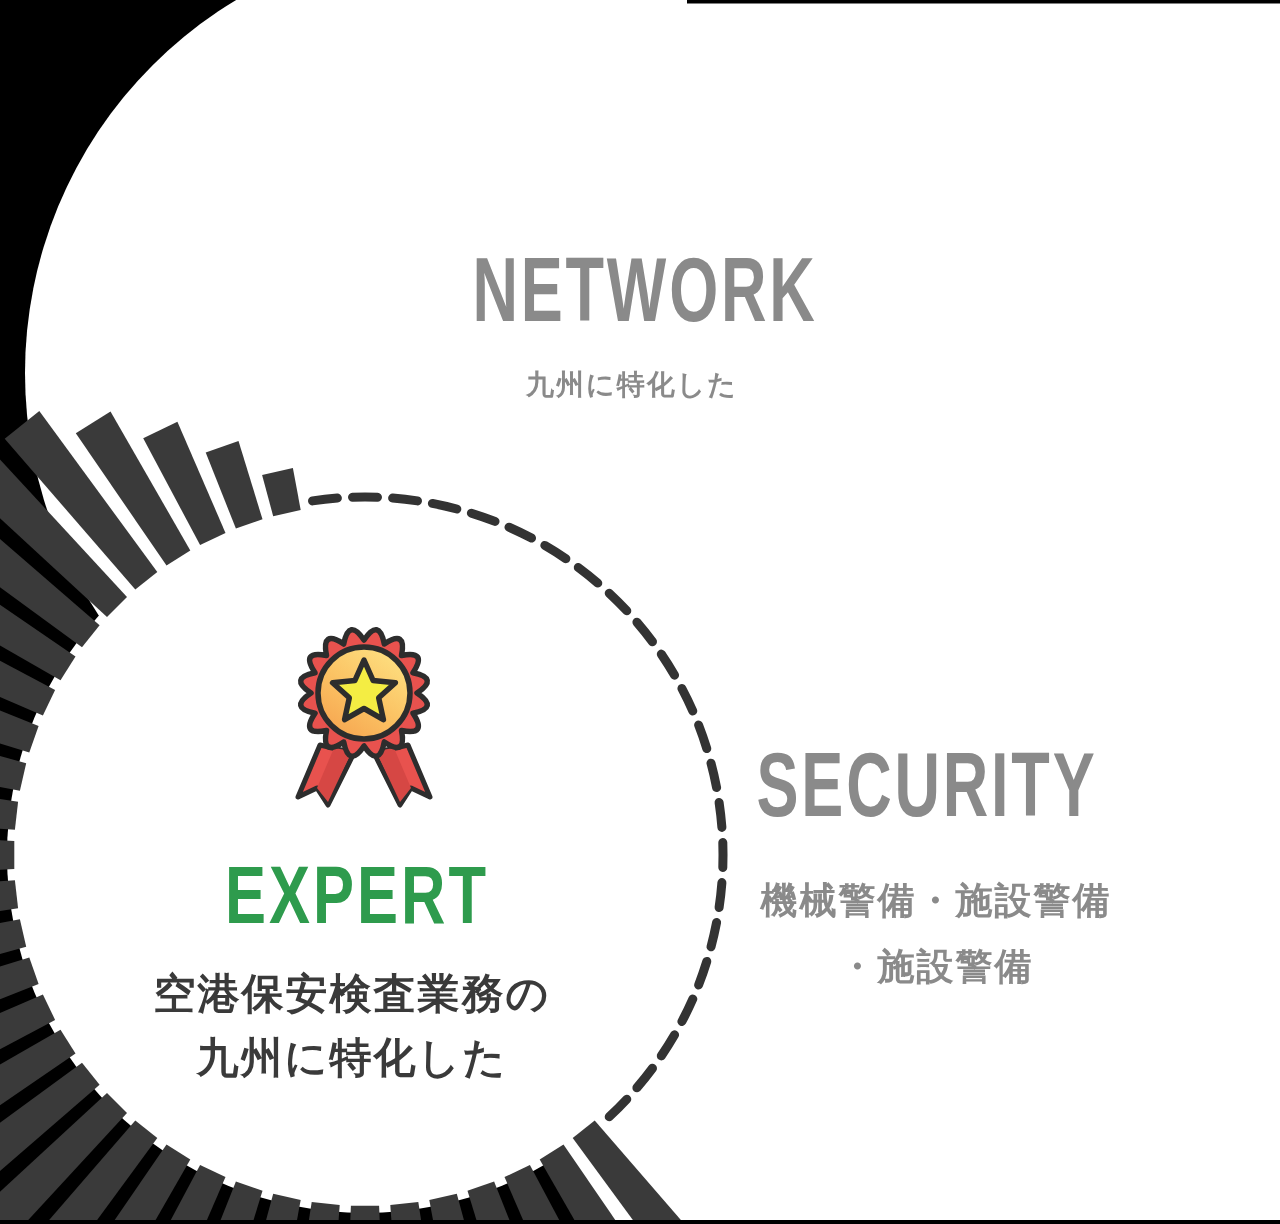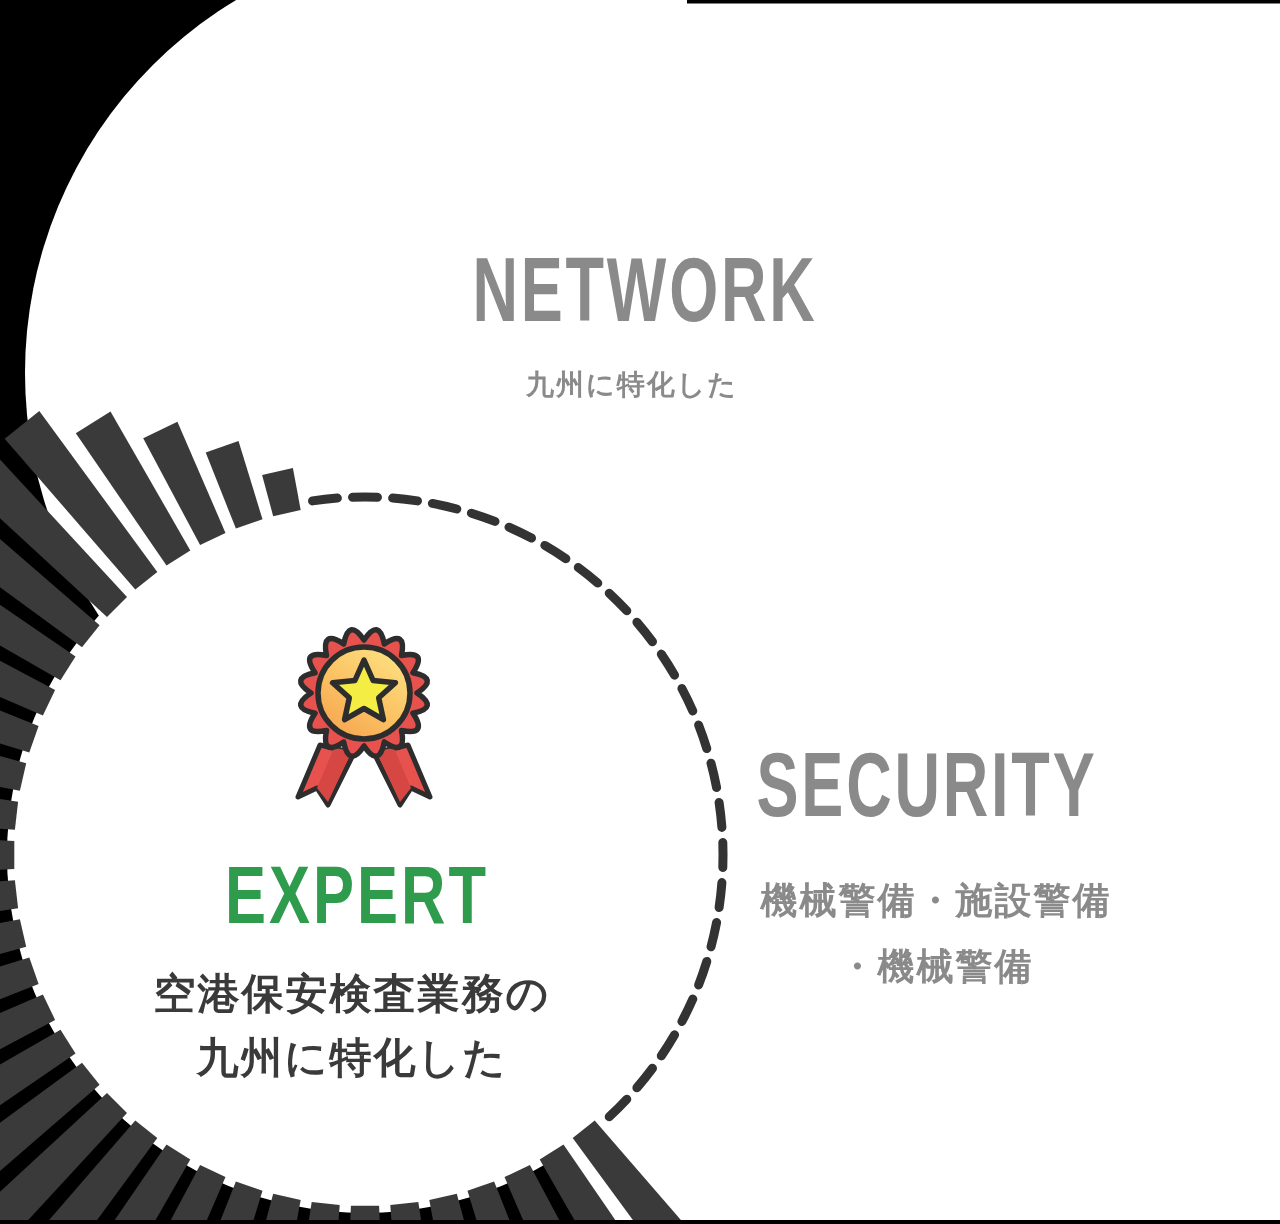--- a/index.html
+++ b/index.html
@@ -115,21 +115,21 @@
     <div id="network-title" class="txt title condense">NETWORK</div>
     <div id="network-desc" class="txt jp">
       <div>九州に特化した</div>
     </div>
   </div>
 
   <div>
     <div id="security-title" class="txt title condense">SECURITY</div>
     <div id="security-desc" class="txt jp">
       <div>機械警備・施設警備</div>
-      <div>・機械警備</div>
+      <div>・施設警備</div>
     </div>
   </div>
 
   <div>
     <div id="expert-title" class="txt title condense-x">EXPERT</div>
     <div id="expert-desc" class="txt jp">
       <div>空港保安検査業務の</div>
       <div>九州に特化した</div>
     </div>
   </div>

